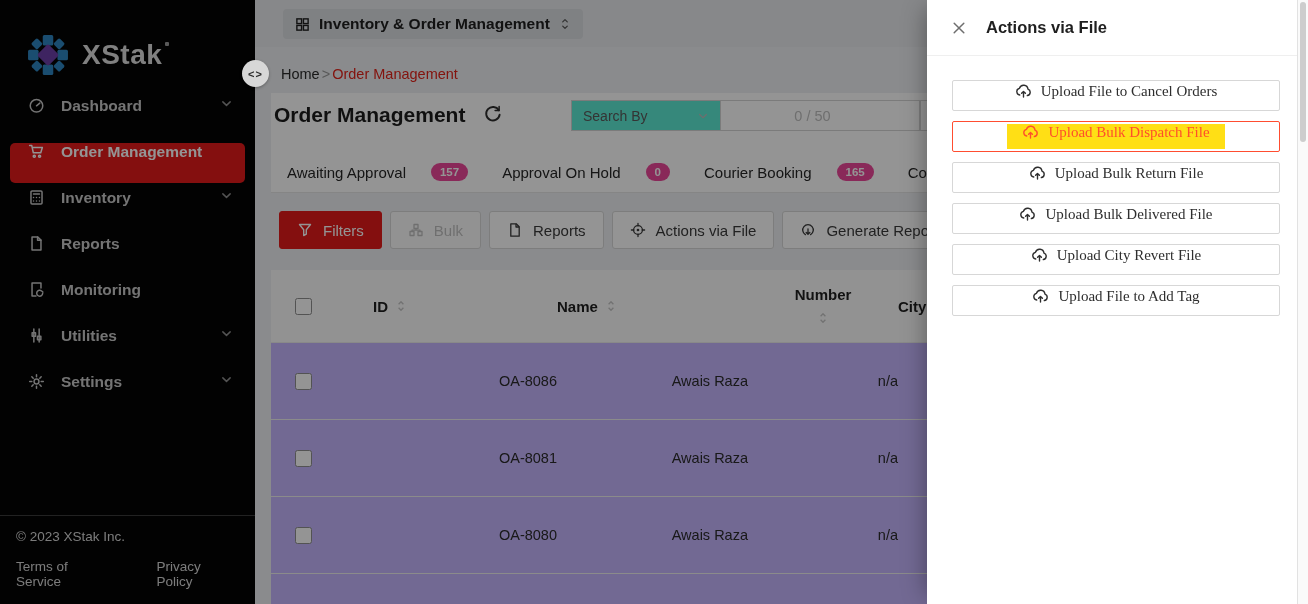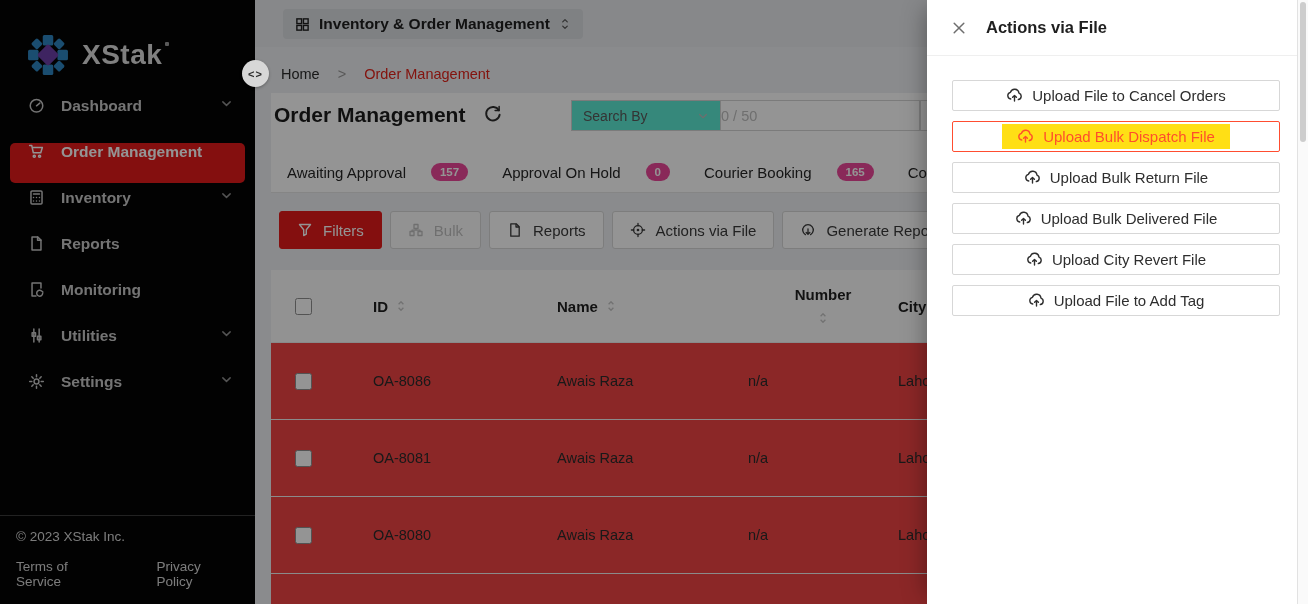--- a/index.html
+++ b/index.html
@@ -22,45 +22,45 @@
   .copyright { font-size:13.5px; margin-bottom:15px; }
   .foot-links { display:flex; gap:42px; font-size:13.5px; }
   .foot-links span { cursor:pointer; }
 
   
   .main { position:absolute; left:255px; top:0; right:0; bottom:0; background:#eef0f3; }
   .topbar { position:absolute; left:0; top:0; right:0; height:47px; background:#e9ebee; }
   .switcher { position:absolute; left:28px; top:9px; height:30px; background:#dbdee2; border-radius:4px; display:flex; align-items:center; padding:0 12px; font-size:15.5px; font-weight:600; color:#202020; gap:9px; cursor:pointer; }
   .switcher svg { width:15px; height:15px; }
   .switcher .ud { width:12px; height:14px; color:#555; }
-  .breadcrumb { position:absolute; left:26px; top:66px; font-size:14.5px; display:flex; gap:18px; align-items:center;justify-content:center; }
+  .breadcrumb { position:absolute; left:26px; top:66px; font-size:14.5px; display:flex; gap:2px; align-items:center;justify-content:center; }
   .crumb-home { color:#2b2b2b; cursor:pointer; }
   .crumb-sep { color:#999; }
   .crumb-current { color:#e2231a; }
 
   .panel-a { position:absolute; left:16px; top:93px; right:0; height:100px; background:#fff; border-bottom:1px solid #e6e6e6; }
   .page-title { position:absolute; left:3px; top:10px; font-size:21px; font-weight:700; color:#1c1c1c; }
   .refresh-btn { position:absolute; left:212px; top:11px; width:22px; height:22px; color:#2e2e2e; cursor:pointer; }
   .refresh-btn svg { width:20px; height:20px; }
   .search-select { position:absolute; left:300px; top:7px; width:150px; height:31px; border:1px solid #d5d5d5; background:#5eead4; display:flex; align-items:center; padding:0 11px; font-size:14px; color:#5a5a5a; cursor:pointer; }
   .search-select .chev { margin-left:auto; width:12px; height:12px; color:#bdbdbd; }
-  .search-input { position:absolute; left:450px; top:7px; width:199px; height:31px; border:1px solid #d5d5d5; border-left:none; background:#fff; display:flex; align-items:center; justify-content:flex-start; padding-right:15px; font-size:14.5px; color:#bfbfbf; }
+  .search-input { position:absolute; left:450px; top:7px; width:199px; height:31px; border:1px solid #d5d5d5; border-left:none; background:#fff; display:flex; align-items:center; justify-content:center; padding-right:15px; font-size:14.5px; color:#bfbfbf; }
   .search-extra { position:absolute; left:649px; top:7px; width:90px; height:31px; border:1px solid #d5d5d5; border-left:1px solid #d5d5d5; background:#fff; }
   .tabs { position:absolute; left:16px; bottom:11px; display:flex; gap:34px; align-items:center; }
   .tab { display:flex; align-items:center; font-size:15px; color:#262626; cursor:pointer; white-space:nowrap; }
   .badge { background:#ec4899; color:#fff; border-radius:10px; font-size:11.5px; font-weight:700; padding:2.5px 9px; margin-left:25px; min-width:20px; text-align:center; line-height:13px; }
 
   .btn-row { position:absolute; left:24px; top:211px; display:flex; gap:8px; }
   .btn { height:38px; border:1px solid #d7d7d7; background:#fff; border-radius:3px; display:flex; align-items:center; padding:0 17px; font-size:15px; color:#3a3a3a; gap:10px; cursor:pointer; white-space:nowrap; }
   .btn svg { width:16px; height:16px; flex:none; }
   .btn-primary { background:#e31b1b; border-color:#e31b1b; color:#fff; }
   .btn-disabled { color:#c0c0c0; background:#fcfcfc; cursor:not-allowed; }
   .btn-partial { width:85px; }
 
-  .table-card { position:absolute; left:16px; top:270px; right:0; bottom:0; background:#ef4444; }
+  .table-card { position:absolute; left:16px; top:270px; right:0; bottom:0; background:#c4b5fd;text-align:right; }
   .thead { position:absolute; left:0; top:0; right:0; height:73px; background:#fbfbfb; border-bottom:1px solid #ececec; display:flex; align-items:center; font-size:15px; font-weight:700; color:#1f1f1f; }
   .tbody { position:absolute; left:0; top:73px; right:0; bottom:0; }
   .trow { height:77px; border-bottom:1px solid #f0f0f0; display:flex; align-items:center; font-size:14.5px; color:#2b2b2b; }
   .c0 { width:102px; padding-left:24px; }
   .c1 { width:184px; }
   .c2 { width:191px; }
   .c3 { width:150px;flex-direction:column; }
   .c4 { flex:1; white-space:nowrap; overflow:hidden; }
   .hcell { display:flex; align-items:center; gap:7px; }
   .sorter { width:12px; height:16px; color:#c4c4c4; }
@@ -70,21 +70,21 @@
   .mask { position:absolute; inset:0; background:rgba(0,0,0,0.42); z-index:40; cursor:pointer; }
   .collapse-toggle { position:absolute; left:242px; top:60px; width:27px; height:27px; border-radius:50%; background:#d7d7d7; z-index:50; display:flex; align-items:center; justify-content:center; font-size:11px; font-weight:700; color:#2c2c2c; letter-spacing:1px; cursor:pointer; box-shadow:0 1px 3px rgba(0,0,0,.3); }
 
   
   .drawer { position:absolute; top:0; left:927px; right:11px; bottom:0; background:#fff; z-index:100; box-shadow:-9px 0 22px -8px rgba(0,0,0,.35); }
   .drawer-head { height:56px; border-bottom:1px solid #efefef; display:flex; align-items:center; padding:0 24px; gap:19px; }
   .drawer-close { width:16px; height:16px; color:#6e6e6e; cursor:pointer; flex:none; }
   .drawer-title { font-size:16.5px; font-weight:700; color:#1f1f1f; }
   .drawer-body { padding:24px 17px 0 25px; }
   .dbtn { height:31px; margin-bottom:10px; width:100%; border:1px solid #d7d7d7; border-radius:2px; background:#fff; display:flex; align-items:center; justify-content:center; font-size:15px; color:#2e2e2e; cursor:pointer; }
-  .dbtn .inner { display:flex; align-items:center; height:25px; padding:0 15px; }
+  .dbtn .inner { display:flex; height:25px; padding:0 15px;font-family:Liberation Serif, serif; }
   .dbtn svg { width:17px; height:17px; margin-right:9px; flex:none; }
   .dbtn.highlight { border-color:#ff4d30; color:#ff4f2b; }
   .dbtn.highlight .inner { background:#ffdf15; }
 
   .scrollstrip { position:absolute; right:0; top:0; bottom:0; width:11px; background:#fafafa; border-left:1px solid #e2e2e2; z-index:110; }
   .scrollthumb { position:absolute; left:2px; right:2px; top:2px; height:140px; background:#cdcdcd; border-radius:3px; cursor:pointer; }
 </style>
 </head>
 <body>
 

